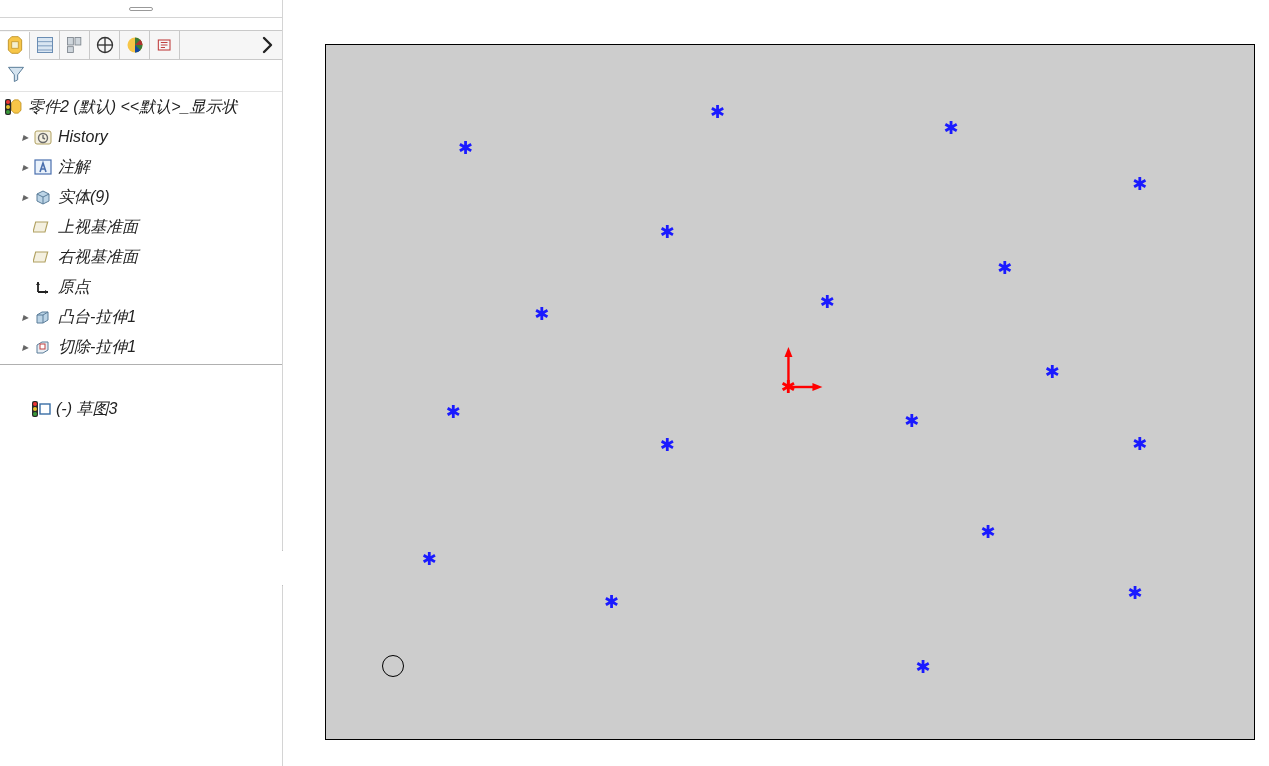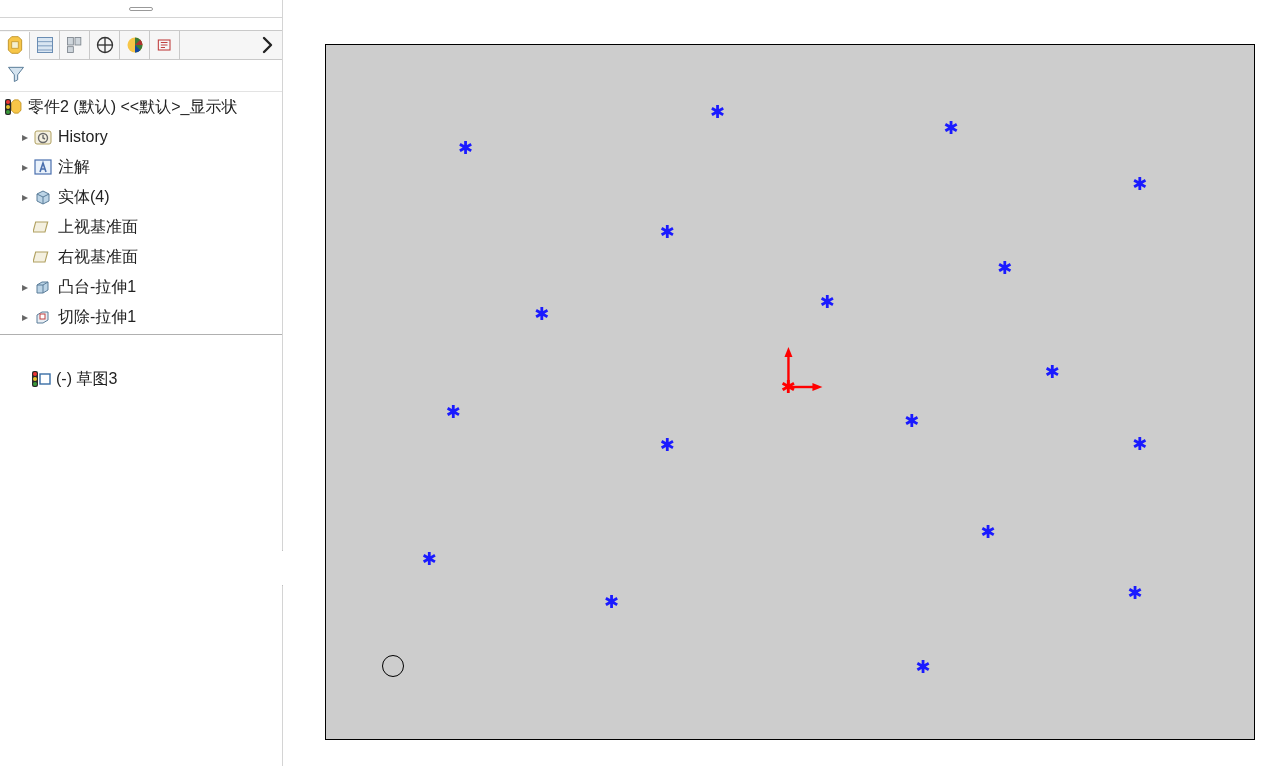--- a/index.html
+++ b/index.html
@@ -90,20 +90,21 @@
     flex: none;
   }
   .tree-item {
     display:flex;
     align-items:center;
     height: 30px;
     padding-left: 4px;
     white-space:nowrap;
     overflow:hidden;
     cursor:pointer;
+    font-style:italic;
   }
   .arrow {
     width: 14px;
     text-align:center;
     color:#666;
     font-size:12px;
   }
   .tree-item .ic {
     width: 22px;
     height: 22px;
@@ -298,39 +299,49 @@
             <span class="label">注解</span>
           </div>
           <div class="tree-item child">
             <span class="arrow">▸</span>
             <span class="ic">
               <svg width="20" height="20" viewBox="0 0 20 20">
                 <path d="M4 7l6-3 6 3v7l-6 3-6-3z" fill="#bcd4e6" stroke="#5b7d99" stroke-width="1"></path>
                 <path d="M4 7l6 3 6-3M10 10v7" stroke="#5b7d99" stroke-width="1" fill="none"></path>
               </svg>
             </span>
-            <span class="label">实体(4)</span>
+            <span class="label">实体(9)</span>
           </div>
           <div class="tree-item child">
             <span class="arrow"></span>
             <span class="ic">
               <svg width="20" height="20" viewBox="0 0 20 20">
                 <path d="M4 5l12 0 0 10-12 0z" transform="skewX(-15)" fill="#f4f0e0" stroke="#b0a060" stroke-width="1.2"></path>
               </svg>
             </span>
             <span class="label">上视基准面</span>
           </div>
           <div class="tree-item child">
             <span class="arrow"></span>
             <span class="ic">
               <svg width="20" height="20" viewBox="0 0 20 20">
                 <path d="M4 5l12 0 0 10-12 0z" transform="skewX(-15)" fill="#f4f0e0" stroke="#b0a060" stroke-width="1.2"></path>
               </svg>
             </span>
             <span class="label">右视基准面</span>
+          </div>
+          <div class="tree-item child">
+            <span class="arrow"></span>
+            <span class="ic">
+              <svg width="20" height="20" viewBox="0 0 20 20">
+                <path d="M5 15V5M5 15h10" stroke="#222" stroke-width="1.8" fill="none"></path>
+                <path d="M5 5l-2 3h4zM15 15l-3-2v4z" fill="#222"></path>
+              </svg>
+            </span>
+            <span class="label">原点</span>
           </div>
           <div class="tree-item child">
             <span class="arrow">▸</span>
             <span class="ic">
               <svg width="20" height="20" viewBox="0 0 20 20">
                 <path d="M4 8l5-3 6 0 0 8-5 3-6 0z" fill="#bcd4e6" stroke="#5b7d99" stroke-width="1"></path>
                 <path d="M4 8l6 0 0 8M10 8l5-3" stroke="#5b7d99" stroke-width="1" fill="none"></path>
               </svg>
             </span>
             <span class="label">凸台-拉伸1</span>

